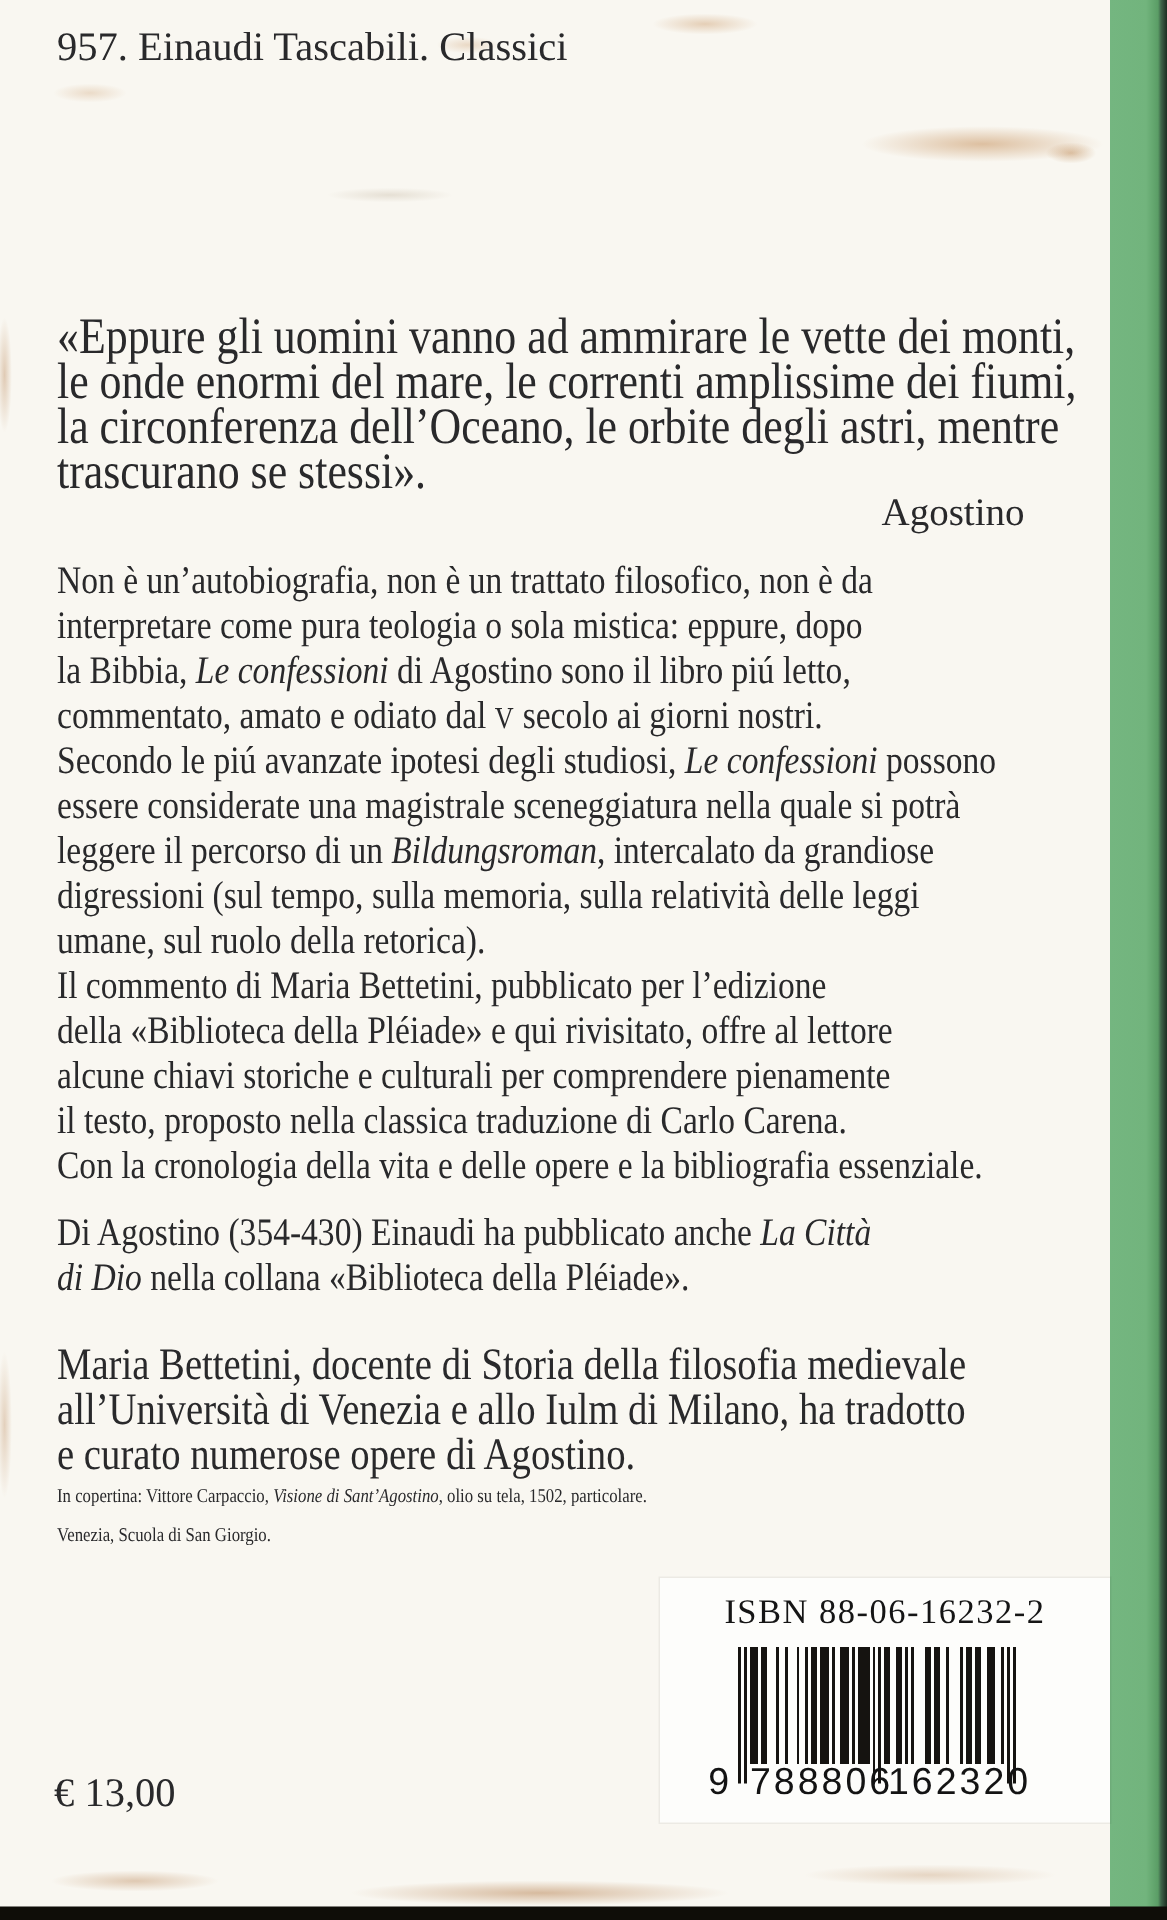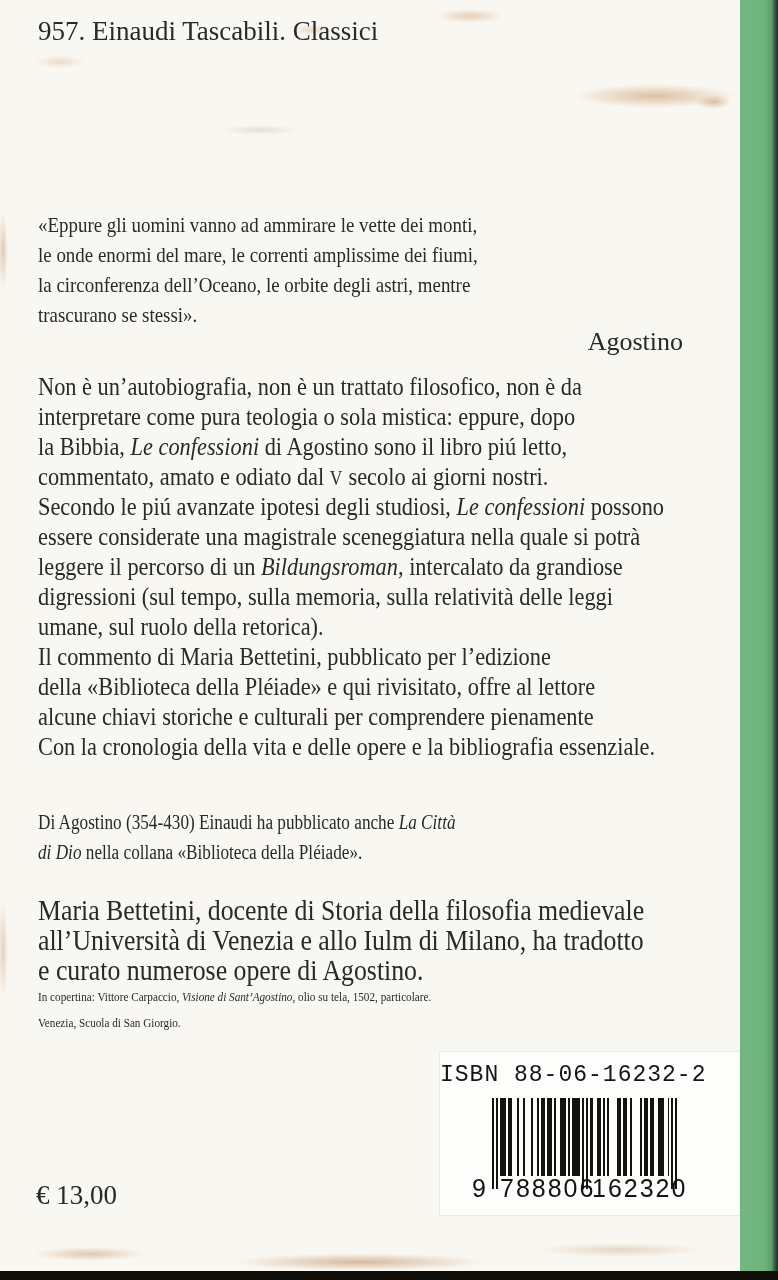--- a/index.html
+++ b/index.html
@@ -25,43 +25,43 @@
   .bottom-bar{position:absolute;left:0;bottom:0;width:778px;height:9px;background:#0f0d08;z-index:6;}
 
   .series-header{position:absolute;left:38px;top:14px;font-size:27px;line-height:34px;white-space:nowrap;}
 
   .rich{position:absolute;left:38px;}
   .rich .line{white-space:nowrap;}
   .ln{display:inline-block;transform-origin:0 60%;white-space:nowrap;}
   em{font-style:italic;}
   .sc{font-size:.78em;letter-spacing:.5px;}
 
-  .quote{top:210px;width:668px;font-size:22px;}
+  .quote{top:210px;width:668px;font-size:34px;}
   .quote .line{height:30px;line-height:30px;}
   .quote-attrib{position:absolute;left:38px;top:327px;width:645px;text-align:right;
     font-size:26px;line-height:30px;}
 
   .synopsis{top:372px;width:700px;font-size:26px;}
   .synopsis .line{height:30px;line-height:30px;}
 
-  .pubnote{top:807px;width:700px;font-size:20px;text-decoration:underline;}
+  .pubnote{top:807px;width:700px;font-size:26px;text-decoration:underline;}
   .pubnote .line{height:30px;line-height:30px;}
 
   .bio{top:895px;width:700px;font-size:30px;}
   .bio .line{height:30px;line-height:30px;}
 
   .credit{top:984px;width:710px;font-size:13px;}
   .credit .line{height:26px;line-height:26px;}
 
   .price{position:absolute;left:36px;top:1178px;font-size:27px;line-height:34px;}
 
   .barcode-panel{position:absolute;left:440px;top:1052px;width:300px;height:163px;
     background:#fdfdfb;box-shadow:0 0 0 1px rgba(0,0,0,.05);}
-  .isbn{position:absolute;left:0;top:10px;width:100%;text-align:left;
-    font-family:Liberation Mono, monospace;font-size:23px;
+  .isbn{position:absolute;left:0;top:10px;width:100%;text-align:center;
+    font-family:Liberation Serif, serif;font-size:23px;
     letter-spacing:1px;color:#151515;}
   .bars{position:absolute;left:52px;top:46px;}
   .bc-digit{position:absolute;font-family:"Liberation Sans","DejaVu Sans",sans-serif;
     font-size:25px;color:#131313;top:122px;}
   .bc-9{left:22px;width:24px;text-align:right;}
   .bc-g1{left:60px;width:80px;text-align:center;letter-spacing:2px;}
   .bc-g2{left:152px;width:78px;text-align:center;letter-spacing:2px;}
 </style>
 </head>
 <body>
@@ -87,20 +87,21 @@
       <div class="line"><span class="ln" style="transform: scaleX(0.86);"><span>la Bibbia, </span><em>Le confessioni</em><span> di Agostino sono il libro piú letto,</span></span></div>
       <div class="line"><span class="ln" style="transform: scaleX(0.86);"><span>commentato, amato e odiato dal </span><span class="sc">V</span><span> secolo ai giorni nostri.</span></span></div>
       <div class="line"><span class="ln" style="transform: scaleX(0.86);"><span>Secondo le piú avanzate ipotesi degli studiosi, </span><em>Le confessioni</em><span> possono</span></span></div>
       <div class="line"><span class="ln" style="transform: scaleX(0.86);"><span>essere considerate una magistrale sceneggiatura nella quale si potrà</span></span></div>
       <div class="line"><span class="ln" style="transform: scaleX(0.86);"><span>leggere il percorso di un </span><em>Bildungsroman</em><span>, intercalato da grandiose</span></span></div>
       <div class="line"><span class="ln" style="transform: scaleX(0.86);"><span>digressioni (sul tempo, sulla memoria, sulla relatività delle leggi</span></span></div>
       <div class="line"><span class="ln" style="transform: scaleX(0.86);"><span>umane, sul ruolo della retorica).</span></span></div>
       <div class="line"><span class="ln" style="transform: scaleX(0.86);"><span>Il commento di Maria Bettetini, pubblicato per l’edizione</span></span></div>
       <div class="line"><span class="ln" style="transform: scaleX(0.86);"><span>della «Biblioteca della Pléiade» e qui rivisitato, offre al lettore</span></span></div>
       <div class="line"><span class="ln" style="transform: scaleX(0.86);"><span>alcune chiavi storiche e culturali per comprendere pienamente</span></span></div>
+      <div class="line"><span class="ln" style="transform: scaleX(0.86);"><span>il testo, proposto nella classica traduzione di Carlo Carena.</span></span></div>
       <div class="line"><span class="ln" style="transform: scaleX(0.86);"><span>Con la cronologia della vita e delle opere e la bibliografia essenziale.</span></span></div>
     </div>
 
   <div class="rich pubnote">
       <div class="line"><span class="ln" style="transform: scaleX(0.86);"><span>Di Agostino (354-430) Einaudi ha pubblicato anche </span><em>La Città</em></span></div>
       <div class="line"><span class="ln" style="transform: scaleX(0.86);"><em>di Dio</em><span> nella collana «Biblioteca della Pléiade».</span></span></div>
     </div>
 
   <div class="rich bio">
       <div class="line"><span class="ln" style="transform: scaleX(0.86);"><span>Maria Bettetini, docente di Storia della filosofia medievale</span></span></div>

